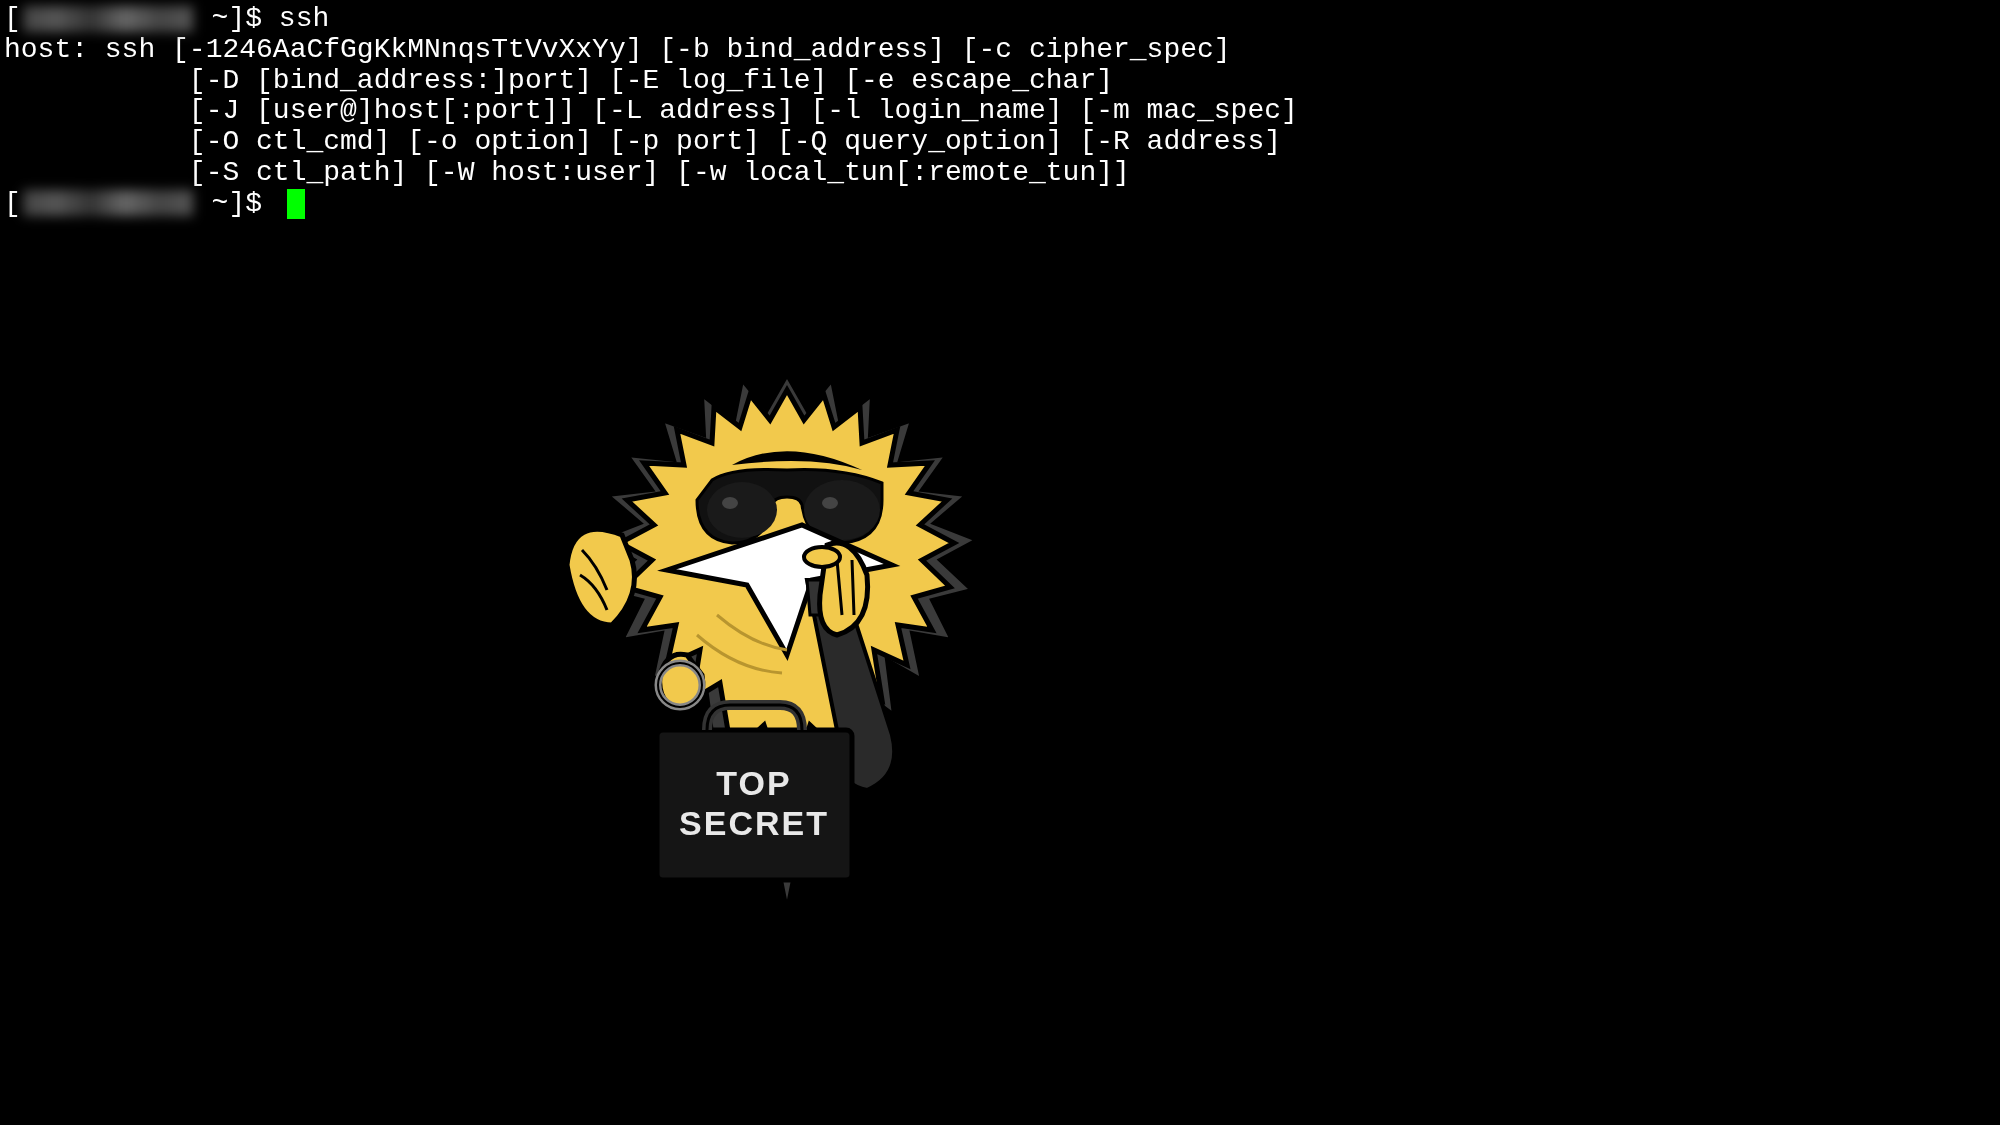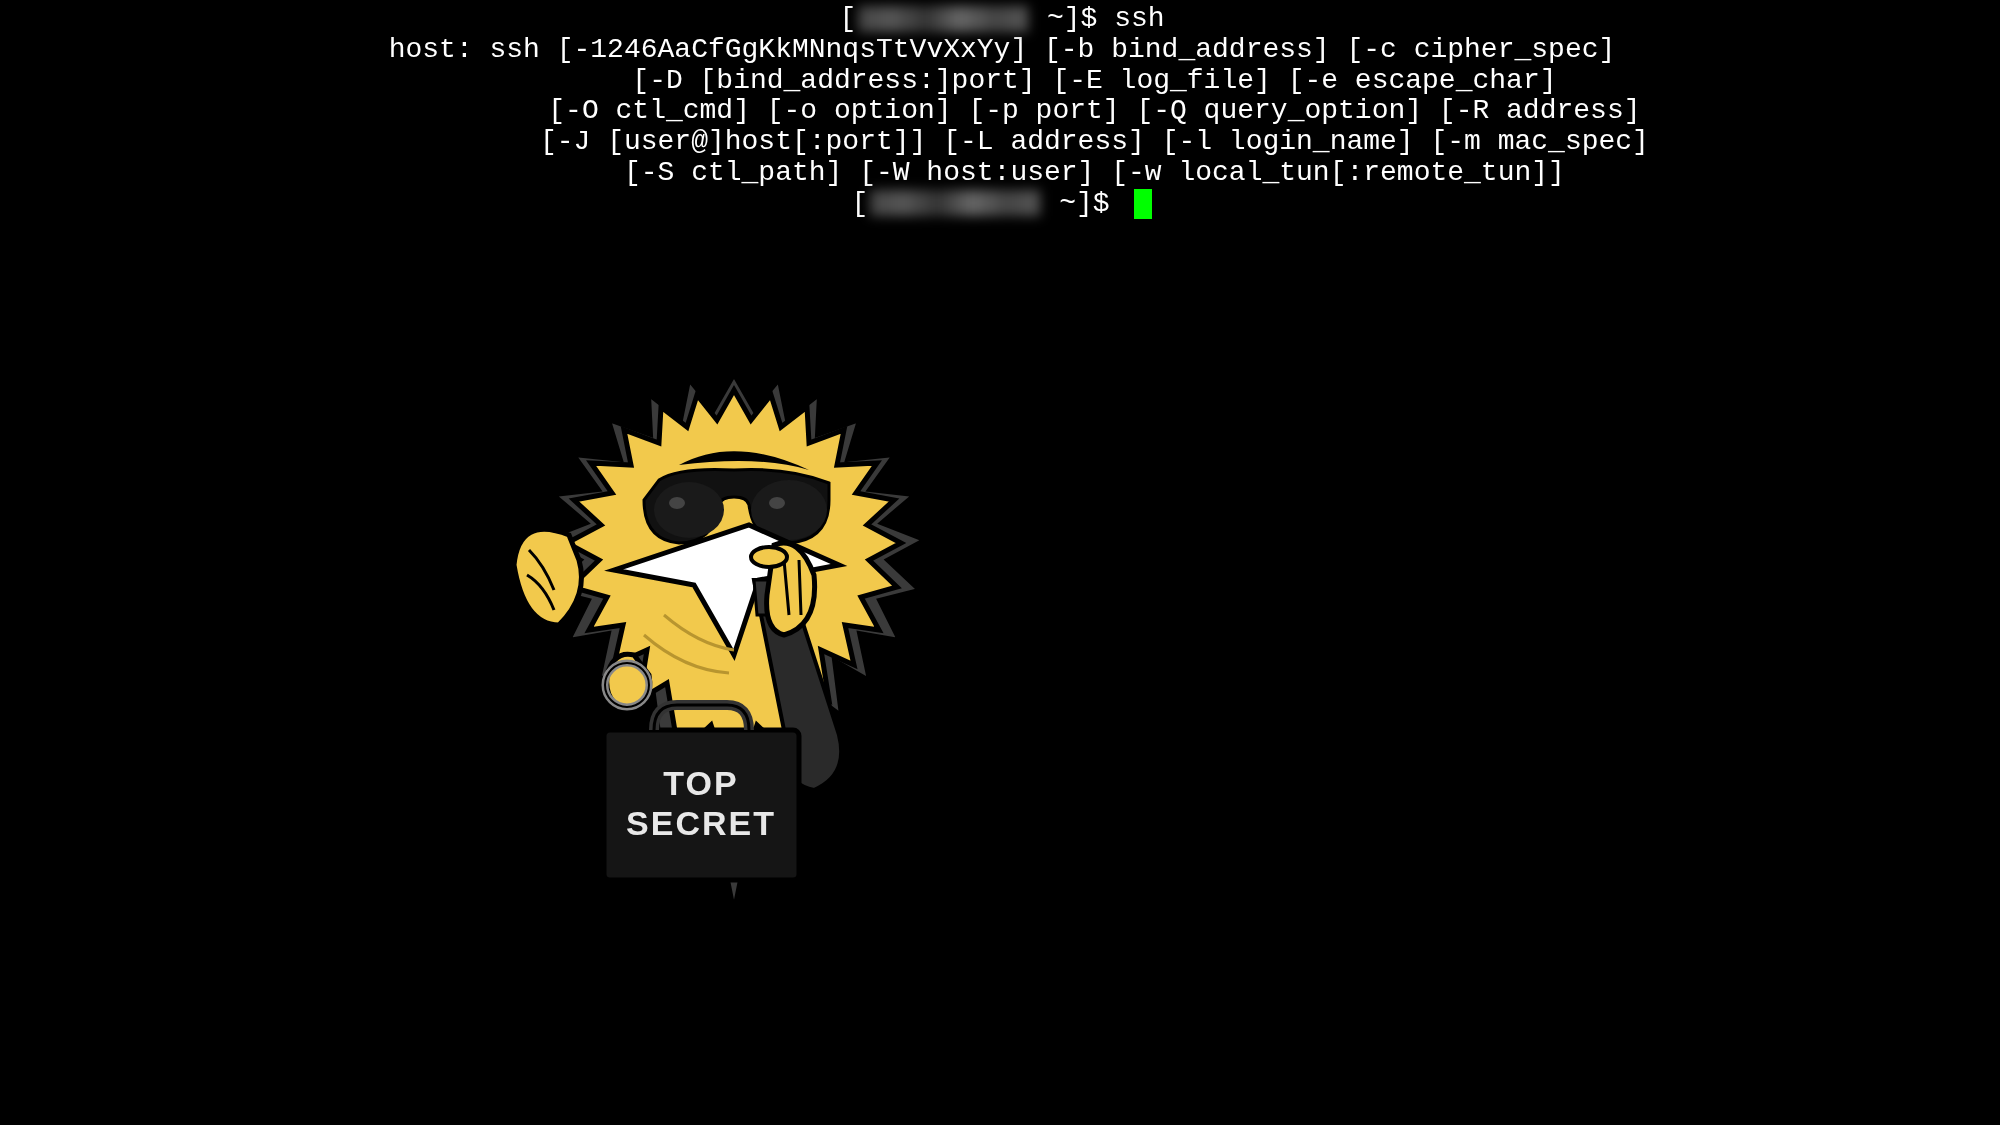--- a/index.html
+++ b/index.html
@@ -8,55 +8,55 @@
       color: #fff;
       font-family: "Consolas", "Courier New", monospace;
       font-size: 28px;
       line-height: 1.1;
       width: 2000px;
       height: 1125px;
       overflow: hidden;
       position: relative;
       padding: 4px 0 0 4px;
     }
-    .terminal-line { white-space: pre; text-align: center; }
+    .terminal-line { white-space: pre; }
     .blur-box {
       display: inline-block;
       background: linear-gradient(90deg,#444 0%,#555 20%,#333 40%,#666 60%,#444 80%,#555 100%);
       filter: blur(6px);
       width: 170px;
       height: 26px;
       vertical-align: middle;
       margin: 0 2px;
     }
     .cursor {
       display: inline-block;
       width: 18px;
       height: 30px;
       background: #00ff00;
       vertical-align: text-bottom;
       margin-left: 8px;
     }
     .mascot {
       position: absolute;
       top: 365px;
-      left: 499px;
+      left: 552px;
       width: 470px;
       height: 560px;
     }
   </style>
 </head>
 <body>
 
 <div>
   <div class="terminal-line"><span>[</span><span class="blur-box"></span><span> ~]$ </span><span>ssh</span></div>
   <div class="terminal-line">host: ssh [-1246AaCfGgKkMNnqsTtVvXxYy] [-b bind_address] [-c cipher_spec]</div>
   <div class="terminal-line">           [-D [bind_address:]port] [-E log_file] [-e escape_char]</div>
+  <div class="terminal-line">           [-J [user@]host[:port]] [-L address] [-l login_name] [-m mac_spec]</div>
   <div class="terminal-line">           [-O ctl_cmd] [-o option] [-p port] [-Q query_option] [-R address]</div>
-  <div class="terminal-line">           [-J [user@]host[:port]] [-L address] [-l login_name] [-m mac_spec]</div>
   <div class="terminal-line">           [-S ctl_path] [-W host:user] [-w local_tun[:remote_tun]]</div>
   <div class="terminal-line"><span>[</span><span class="blur-box"></span><span> ~]$ </span><span class="cursor"></span></div>
 </div>
 
 <div class="mascot">
   <svg viewBox="0 0 470 560" width="470" height="560">
 
     <path d="M235 10 
              L255 45 L280 15 L288 55 L320 30 L318 70 L360 55 L348 95 L395 90 L370 125 L415 130 L382 158 L425 175 L388 195 L420 225 L380 235 L400 275 L360 268 L370 315 L335 295
              L342 350 L315 330 L298 460 L260 420

